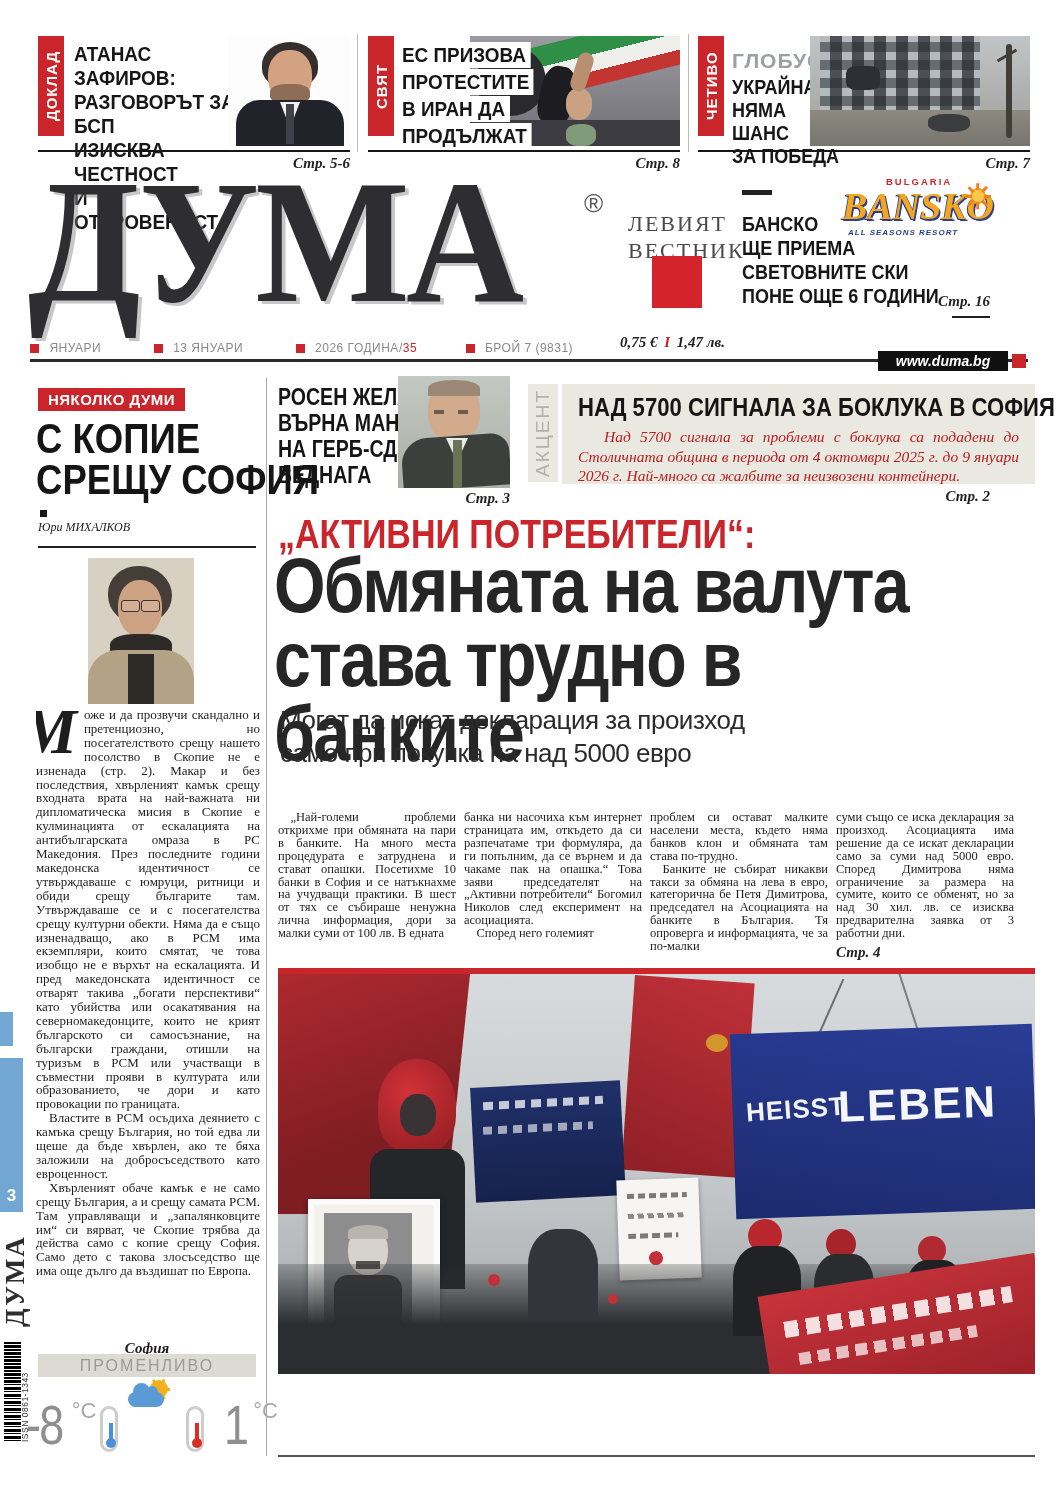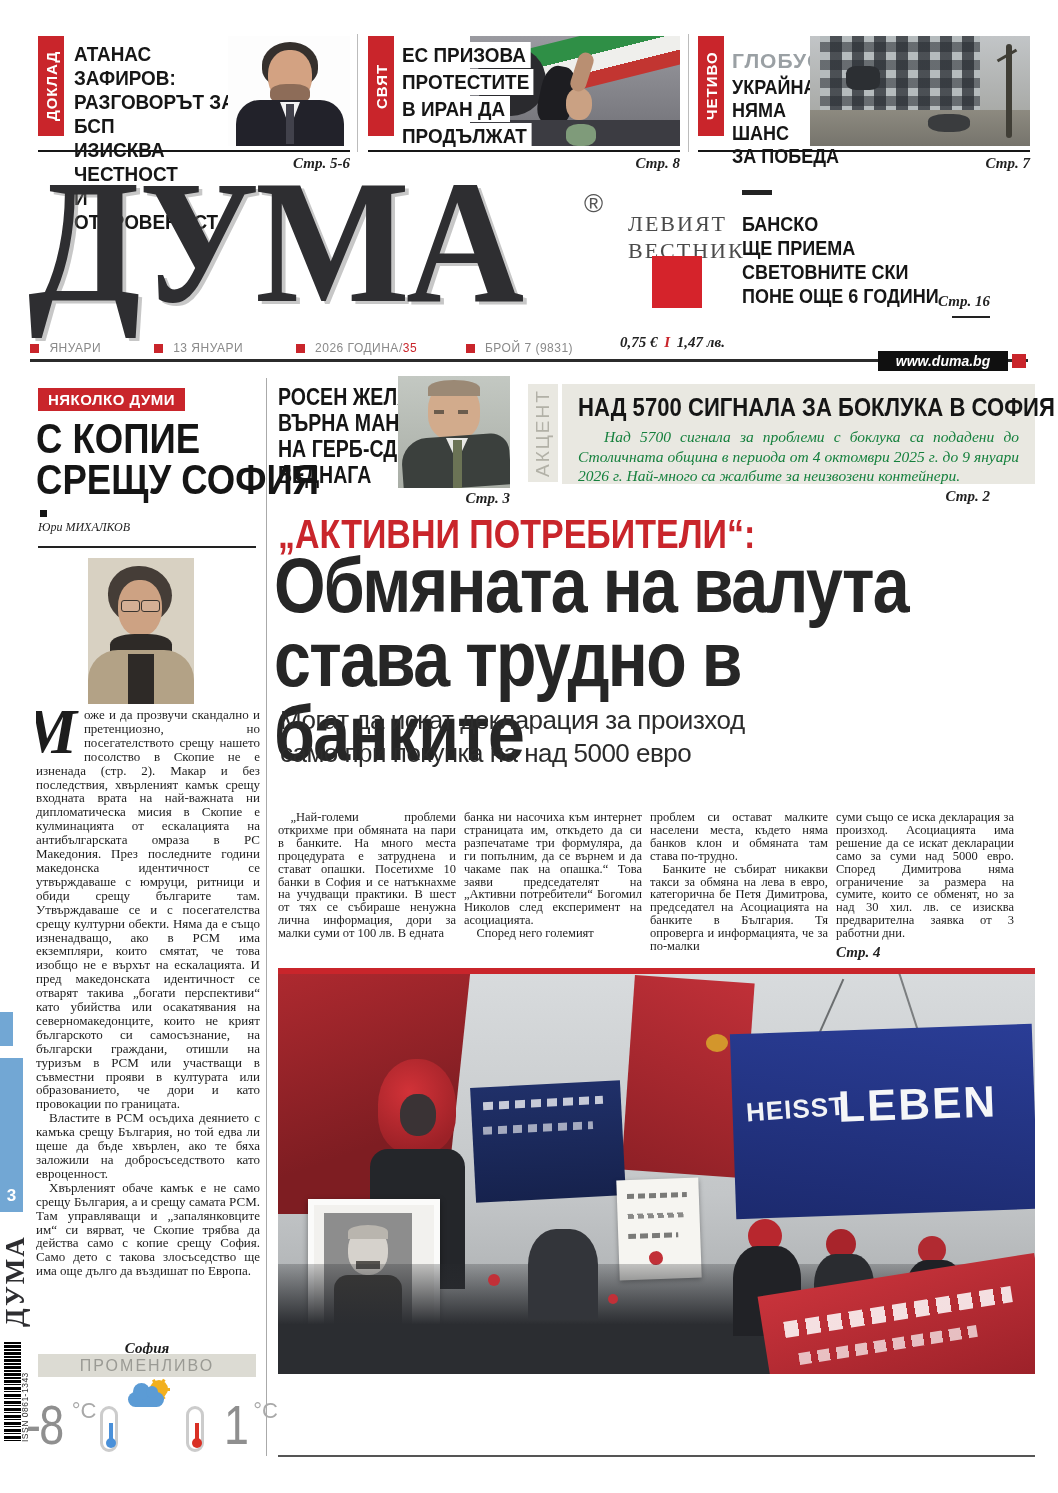--- a/index.html
+++ b/index.html
@@ -119,20 +119,33 @@
   <div class="abs serif pre" style="left:628px;top:210px;font-size:22px;line-height:27px;color:#4a4a4a;letter-spacing:2px;">ЛЕВИЯТ
 ВЕСТНИК</div>
   <div class="abs" style="left:652px;top:256px;width:50px;height:52px;background:#d5232b;"></div>
 
   <div class="abs" style="left:742px;top:190px;width:30px;height:5px;background:#222;"></div>
   <div class="abs teaser-title pre cond9" style="left:742px;top:212px;font-size:20px;line-height:24px;">БАНСКО
 ЩЕ ПРИЕМА
 СВЕТОВНИТЕ СКИ
 ПОНЕ ОЩЕ 6 ГОДИНИ</div>
 
+  <div class="abs" style="left:842px;top:176px;width:160px;height:86px;">
+    <div class="abs" style="left:44px;top:0px;font-size:9.5px;font-weight:bold;color:#d5232b;letter-spacing:2px;">BULGARIA</div>
+    <div class="abs" style="left:0px;top:8px;font-size:38px;font-weight:bold;font-style:italic;color:#f2a71f;font-family:'Liberation Serif',serif;text-shadow:1.5px 1.5px 0 #2b3f8e, -1px 1px 0 #2b3f8e;">BANSKO</div>
+    <div class="abs" style="left:6px;top:52px;font-size:8px;font-weight:bold;font-style:italic;color:#2b3f8e;letter-spacing:1px;">ALL SEASONS RESORT</div>
+    <div class="abs" style="left:126px;top:10px;width:22px;height:22px;">
+      <i class="shape" style="left:2px;top:2px;width:16px;height:16px;border-radius:50%;background:#f2a71f;"></i>
+      <i class="shape ray" style="background:#f07f1e;width:26px;left:-3px;top:9px;"></i>
+      <i class="shape ray" style="background:#f07f1e;width:26px;left:-3px;top:9px;transform:rotate(90deg);"></i>
+      <i class="shape ray" style="background:#f07f1e;width:26px;left:-3px;top:9px;transform:rotate(45deg);"></i>
+      <i class="shape ray" style="background:#f07f1e;width:26px;left:-3px;top:9px;transform:rotate(135deg);"></i>
+      <i class="shape" style="left:4px;top:4px;width:12px;height:12px;border-radius:50%;background:#f6c94e;"></i>
+    </div>
+  </div>
   <div class="abs pageref" style="left:890px;top:293px;width:100px;text-align:right;">Стр. 16</div>
   <div class="abs" style="left:952px;top:316px;width:38px;height:2px;background:#222;"></div>
 
   <div class="abs" style="left:30px;top:338px;width:1000px;height:18px;">
     <span class="redsq" style="vertical-align:-1px;"></span>
     <span class="dl-item" style="margin:0 48px 0 6px;">ЯНУАРИ</span>
     <span class="redsq" style="vertical-align:-1px;"></span>
     <span class="dl-item" style="margin:0 48px 0 6px;">13 ЯНУАРИ</span>
     <span class="redsq" style="vertical-align:-1px;"></span>
     <span class="dl-item" style="margin-left:6px;">2026 ГОДИНА/</span><span class="dl-item" style="color:#c9252b;margin-right:44px;">35</span>
@@ -218,21 +231,21 @@
     <div class="shape" style="left:48px;top:62px;width:22px;height:24px;background:#e9e9e6;clip-path:polygon(0 0,100% 0,50% 100%);"></div>
     <div class="shape" style="left:55px;top:64px;width:9px;height:48px;background:#6b7355;"></div>
   </div>
   <div class="abs pageref" style="left:410px;top:490px;width:100px;text-align:right;">Стр. 3</div>
 
   <div class="abs vtab grey" style="left:528px;top:384px;width:30px;height:98px;">
     <span>АКЦЕНТ</span>
   </div>
   <div class="abs" style="left:562px;top:384px;width:473px;height:100px;background:#e9e8e1;">
     <div class="cond" style="margin:8px 0 0 16px;font-weight:bold;font-size:26px;color:#151515;white-space:nowrap;">НАД 5700 СИГНАЛА ЗА БОКЛУКА В СОФИЯ</div>
-    <div class="serif it" style="margin:4px 16px 0 16px;font-size:15.5px;line-height:19.5px;text-align:justify;text-indent:26px;color:#15803d;">Над 5700 сигнала за проблеми с боклука са подадени до Столичната община в периода от 4 октомври 2025 г. до 9 януари 2026 г. Най-много са жалбите за неизвозени контейнери.</div>
+    <div class="serif it" style="margin:4px 16px 0 16px;font-size:15.5px;line-height:19.5px;text-align:justify;text-indent:26px;color:#b91c1c;">Над 5700 сигнала за проблеми с боклука са подадени до Столичната община в периода от 4 октомври 2025 г. до 9 януари 2026 г. Най-много са жалбите за неизвозени контейнери.</div>
   </div>
   <div class="abs pageref" style="left:890px;top:488px;width:100px;text-align:right;">Стр. 2</div>
 
   <div class="abs cond" style="left:278px;top:512px;font-weight:bold;font-size:40px;color:#c9252b;white-space:nowrap;">„АКТИВНИ ПОТРЕБИТЕЛИ“:</div>
   <div class="abs pre cond" style="left:274px;top:548px;font-weight:bold;font-size:78px;line-height:74px;letter-spacing:-2px;color:#262626;">Обмяната на валута
 става трудно в банките</div>
   <div class="abs pre" style="left:280px;top:704px;font-size:26px;line-height:33px;color:#2b2b2b;letter-spacing:-0.5px;">Могат да искат декларация за произход
 само при покупка на над 5000 евро</div>
 
   <div class="abs" style="left:278px;top:770px;width:757px;height:166px;display:flex;gap:8px;margin-top:41px;">

